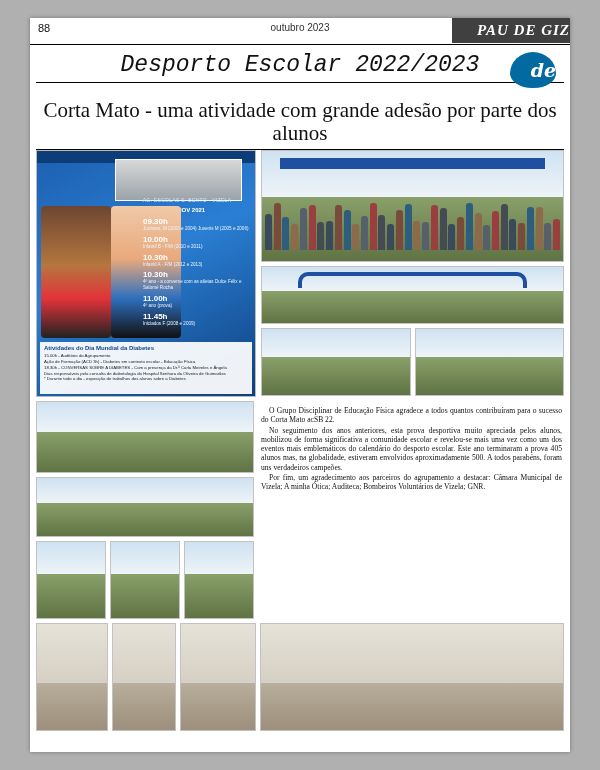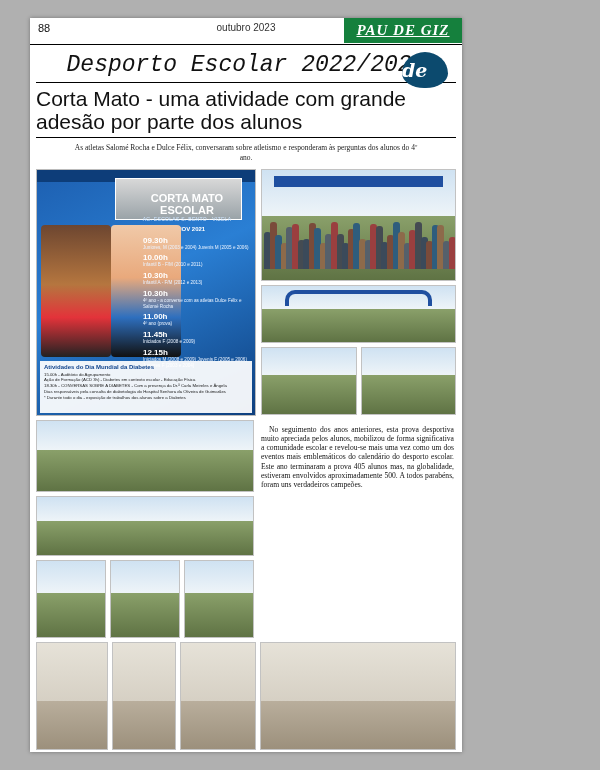--- a/index.html
+++ b/index.html
@@ -10,21 +10,21 @@
   body {
     width: 600px;
     height: 770px;
     overflow: hidden;
     font-family: "Liberation Serif", serif;
   }
   .page {
     position: absolute;
     left: 30px;
     top: 18px;
-    width: 432px;
+    width: 540px;
     height: 734px;
     background: #ffffff;
     box-shadow: 0 0 4px rgba(0,0,0,0.35);
     overflow: hidden;
   }
 
   
   .masthead {
     position: relative;
     height: 26px;
@@ -46,24 +46,23 @@
     font-size: 10px;
     font-family: Liberation Sans, sans-serif;
     color: #333;
   }
   .brand-box {
     position: absolute;
     right: 0;
     top: 0;
     width: 118px;
     height: 25px;
-    background: #15803d;
+    background: #404040;
     color: #fff;
-    text-align: center;
-    text-decoration: underline;
+    text-align: right;
   }
   .brand-box span {
     display: block;
     font-family: "Liberation Serif", serif;
     font-style: italic;
     font-weight: bold;
     font-size: 15px;
     letter-spacing: 1px;
     line-height: 25px;
   }
@@ -76,44 +75,45 @@
     font-size: 23px;
     padding: 7px 0 2px 0;
     color: #111;
   }
   .logo-badge {
     position: absolute;
     right: 14px;
     top: 34px;
     width: 46px;
     height: 36px;
-    background: #0c4a6e;
+    background: #0369a1;
     border-radius: 50% 50% 48% 48% / 60% 60% 40% 40%;
     color: #fff;
-    text-align: left;
+    text-align: right;
   }
   .logo-badge .g {
     display: block;
     font-family: "DejaVu Serif", serif;
     font-style: italic;
     font-weight: bold;
     font-size: 19px;
     line-height: 36px;
   }
   .headline-rule-top {
     border-top: 1px solid #000;
     margin: 2px 6px 0 6px;
   }
   .headline {
-    text-align: left;
-    font-family: Liberation Sans, sans-serif;
+    text-align: center;
+    font-family: Liberation Serif, serif;
     font-size: 21px;
     color: #111;
     padding: 4px 6px 2px 6px;
     line-height: 1.1;
+    margin-top: 12px;
   }
   .headline-rule-bot {
     border-top: 1px solid #000;
     margin: 2px 6px 0 6px;
   }
   .standfirst {
     text-align: center;
     font-family: "Liberation Serif", serif;
     font-size: 7.5px;
     color: #222;
@@ -297,30 +297,28 @@
   </div>
 
   <div class="logo-badge">
     <span class="g">de</span>
   </div>
 
   <div class="section-title">Desporto Escolar 2022/2023</div>
   <div class="headline-rule-top"></div>
   <div class="headline">Corta Mato - uma atividade com grande adesão por parte dos alunos</div>
   <div class="headline-rule-bot"></div>
-  <div class="standfirst">As atletas Salomé Rocha e Dulce Félix, conversaram sobre atletismo e responderam às perguntas dos alunos do 4º ano.</div>
 
   <div class="content">
 
     <div class="row">
 
       <div class="poster">
         <div class="pband"></div>
         <div class="pphoto"></div>
-        <div class="ptitle">CORTA MATO ESCOLAR</div>
         <div class="psub">AG. ESCOLAS S. BENTO - VIZELA</div>
         <div class="pdate">16 NOV 2021</div>
 
         <div class="runner r1"></div>
         <div class="runner r2"></div>
 
         <div class="schedule">
           <div class="sched-item">
               <div class="sched-time">09.30h</div>
               <div class="sched-desc">Juniores, M (2003 e 2004)
@@ -338,26 +336,20 @@
               <div class="sched-time">10.30h</div>
               <div class="sched-desc">4º ano - a converse com as atletas Dulce Félix e Salomé Rocha</div>
             </div>
           <div class="sched-item">
               <div class="sched-time">11.00h</div>
               <div class="sched-desc">4º ano (prova)</div>
             </div>
           <div class="sched-item">
               <div class="sched-time">11.45h</div>
               <div class="sched-desc">Iniciados F (2008 e 2009)</div>
-            </div>
-          <div class="sched-item">
-              <div class="sched-time">12.15h</div>
-              <div class="sched-desc">Iniciados M (2008 e 2009)
-Juvenis F (2005 e 2006)
-Juniores F (2003 e 2004)</div>
             </div>
         </div>
 
         <div class="footer-block">
           <div class="fb-title">Atividades  do Dia Mundial da Diabetes</div>
           <div class="fb-line">15.00h - Auditório do Agrupamento</div>
           <div class="fb-line">Ação de Formação (ACD 3h) - Diabetes em contexto escolar - Educação Física</div>
           <div class="fb-line">18.30h - CONVERSAS SOBRE A DIABETES - Com a presença da Dr.ª Carla Meireles e Ângela</div>
           <div class="fb-line">Dias responsáveis pela consulta de diabetologia do Hospital Senhora da Oliveira de Guimarães</div>
           <div class="fb-line">* Durante todo o dia - exposição de trabalhos dos alunos sobre a Diabetes</div>
@@ -444,21 +436,23 @@
               <div class="ground"></div>
           </div>
           <div class="photo" style="height:78px;flex:1">
             <div class="sky"></div>
               <div class="ground"></div>
           </div>
         </div>
       </div>
 
       <div class="article">
+        <p>O Grupo Disciplinar de Educação Física agradece a todos quantos contribuíram para o sucesso do Corta Mato acSB 22.</p>
         <p>No seguimento dos anos anteriores, esta prova desportiva muito apreciada pelos alunos, mobilizou de forma significativa a comunidade escolar e revelou-se mais uma vez como um dos eventos mais emblemáticos do calendário do desporto escolar. Este ano terminaram a prova 405 alunos mas, na globalidade, estiveram envolvidos aproximadamente 500. A todos parabéns, foram uns verdadeiros campeões.</p>
+        <p>Por fim, um agradecimento aos parceiros do agrupamento a destacar: Câmara Municipal de Vizela; A minha Ótica; Auditeca; Bombeiros Voluntários de Vizela; GNR.</p>
       </div>
     </div>
 
     <div class="strip">
       <div class="photo indoor" style="height:108px;width:72px">
         <div class="sky"></div>
           <div class="ground"></div>
       </div>
       <div class="photo indoor" style="height:108px;width:64px">
         <div class="sky"></div>

